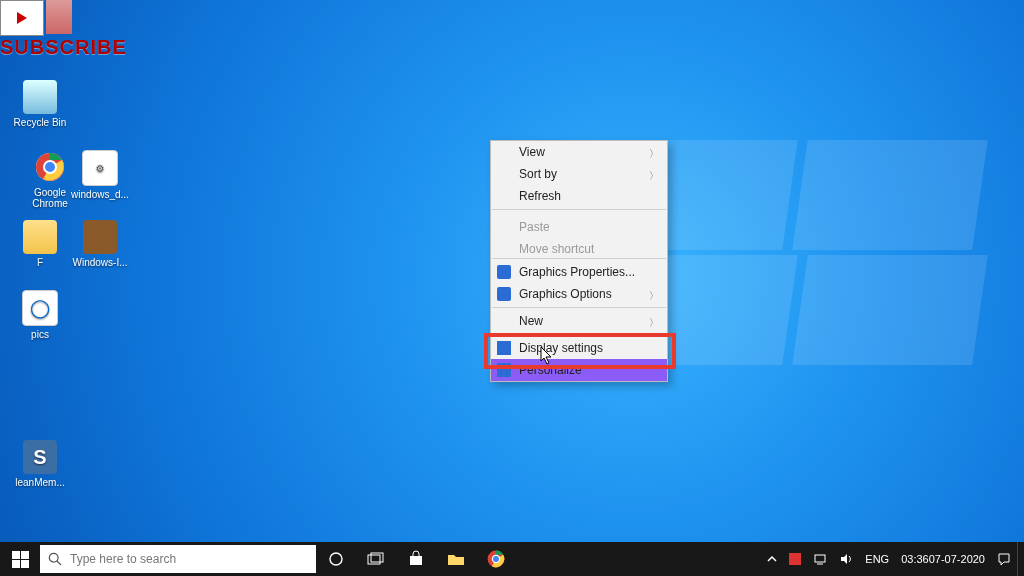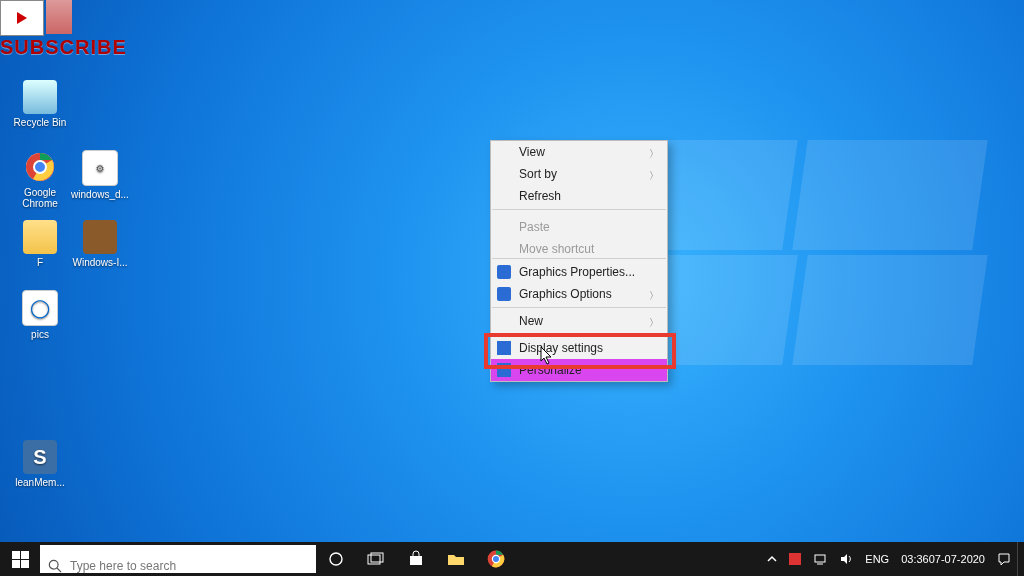--- a/index.html
+++ b/index.html
@@ -19,37 +19,37 @@
   
   #subBanner{position:absolute;left:0;top:0;display:flex;align-items:flex-start;}
   #subBanner .thumb{width:42px;height:34px;background:#fff;border:1px solid #888;display:flex;align-items:center;justify-content:center;}
   #subBanner .thumb span{width:0;height:0;border-left:10px solid #c00;border-top:6px solid transparent;border-bottom:6px solid transparent;}
   #subBanner .paper{width:26px;height:34px;background:linear-gradient(#d99,#c66);margin-left:2px;}
   #subText{position:absolute;left:0;top:36px;font-weight:bold;color:#b00000;font-size:20px;letter-spacing:1px;text-shadow:0 1px 0 rgba(255,255,255,.4);}
   
   #ctx{position:absolute;left:490px;top:140px;width:176px;background:#f2f2f2;border:1px solid #bcbcbc;box-shadow:4px 4px 8px rgba(0,0,0,.25);}
   #ctx .row{height:22px;display:flex;align-items:center;padding:0 6px 0 28px;position:relative;color:#222;}
   #ctx .row.disabled{color:#9a9a9a;align-items:flex-end;}
-  #ctx .row.hover{background:#d946ef;}
+  #ctx .row.hover{background:#8b5cf6;}
   #ctx .sep{height:1px;background:#d0d0d0;margin:2px 1px;}
   #ctx .arrow{position:absolute;right:8px;top:6px;font-size:10px;color:#555;}
   #ctx .hint{position:absolute;right:8px;top:4px;font-size:11px;color:#555;}
   #ctx .ic{position:absolute;left:6px;top:4px;width:14px;height:14px;}
   .ic-intel{background:#2b6cd4;border-radius:2px;}
   .ic-disp{background:#2b6cd4;}
   .ic-pers{background:#2b6cd4;}
   #highlightBox{position:absolute;border:4px solid #e83a2f;pointer-events:none;}
   
   #cursor{position:absolute;width:14px;height:20px;}
   
   #taskbar{position:absolute;left:0;bottom:0;width:1024px;height:34px;background:#181818;color:#fff;display:flex;align-items:center;}
   #startBtn{width:40px;height:34px;display:flex;align-items:center;justify-content:center;}
   .winlogo{display:grid;grid-template-columns:8px 8px;grid-template-rows:8px 8px;gap:1px;}
   .winlogo div{background:#fff;}
-  #searchBox{height:28px;width:268px;background:#fff;color:#777;display:flex;align-items:flex-end;padding-left:8px;margin-left:0;}
+  #searchBox{height:28px;width:268px;background:#fff;color:#777;display:flex;align-items:center;padding-left:8px;margin-left:0;}
   #searchBox svg{margin-right:8px;}
   .tbtn{width:40px;height:34px;display:flex;align-items:center;justify-content:center;color:#fff;}
   .tbtn svg{fill:#fff;}
   #tray{margin-left:auto;display:flex;align-items:flex-end;height:34px;}
   #tray .titem{padding:0 6px;font-size:11px;display:flex;align-items:center;height:34px;}
   #clock{text-align:center;font-size:10px;line-height:11px;padding:0 8px;}
   #showDesk{width:6px;height:34px;border-left:1px solid #444;}
 </style>
 </head>
 <body>
@@ -66,21 +66,21 @@
         <span></span>
       </div>
     <div class="paper"></div>
   </div>
   <div id="subText">SUBSCRIBE</div>
 
   <div class="dicon" style="left:10px;top:80px">
     <div class="ico" style="background:linear-gradient(#dff,#7bd);"></div>
     <div class="lbl">Recycle Bin</div>
   </div>
-  <div class="dicon" style="left:10px;top:150px">
+  <div class="dicon" style="left:20px;top:150px">
     <div class="ico">
       <svg width="30" height="30" viewBox="0 0 30 30">
           <circle cx="15" cy="15" r="14" fill="#fff"></circle>
           <circle cx="15" cy="15" r="14" fill="#db4437"></circle>
           <path d="M15 1a14 14 0 0 1 12 7H15z" fill="#0f9d58"></path>
           <path d="M27 8 15 15 8 27A14 14 0 0 0 27 8z" fill="#ffcd40"></path>
           <circle cx="15" cy="15" r="6" fill="#4285f4"></circle>
           <circle cx="15" cy="15" r="6" fill="none" stroke="#fff" stroke-width="2"></circle>
         </svg>
     </div>

